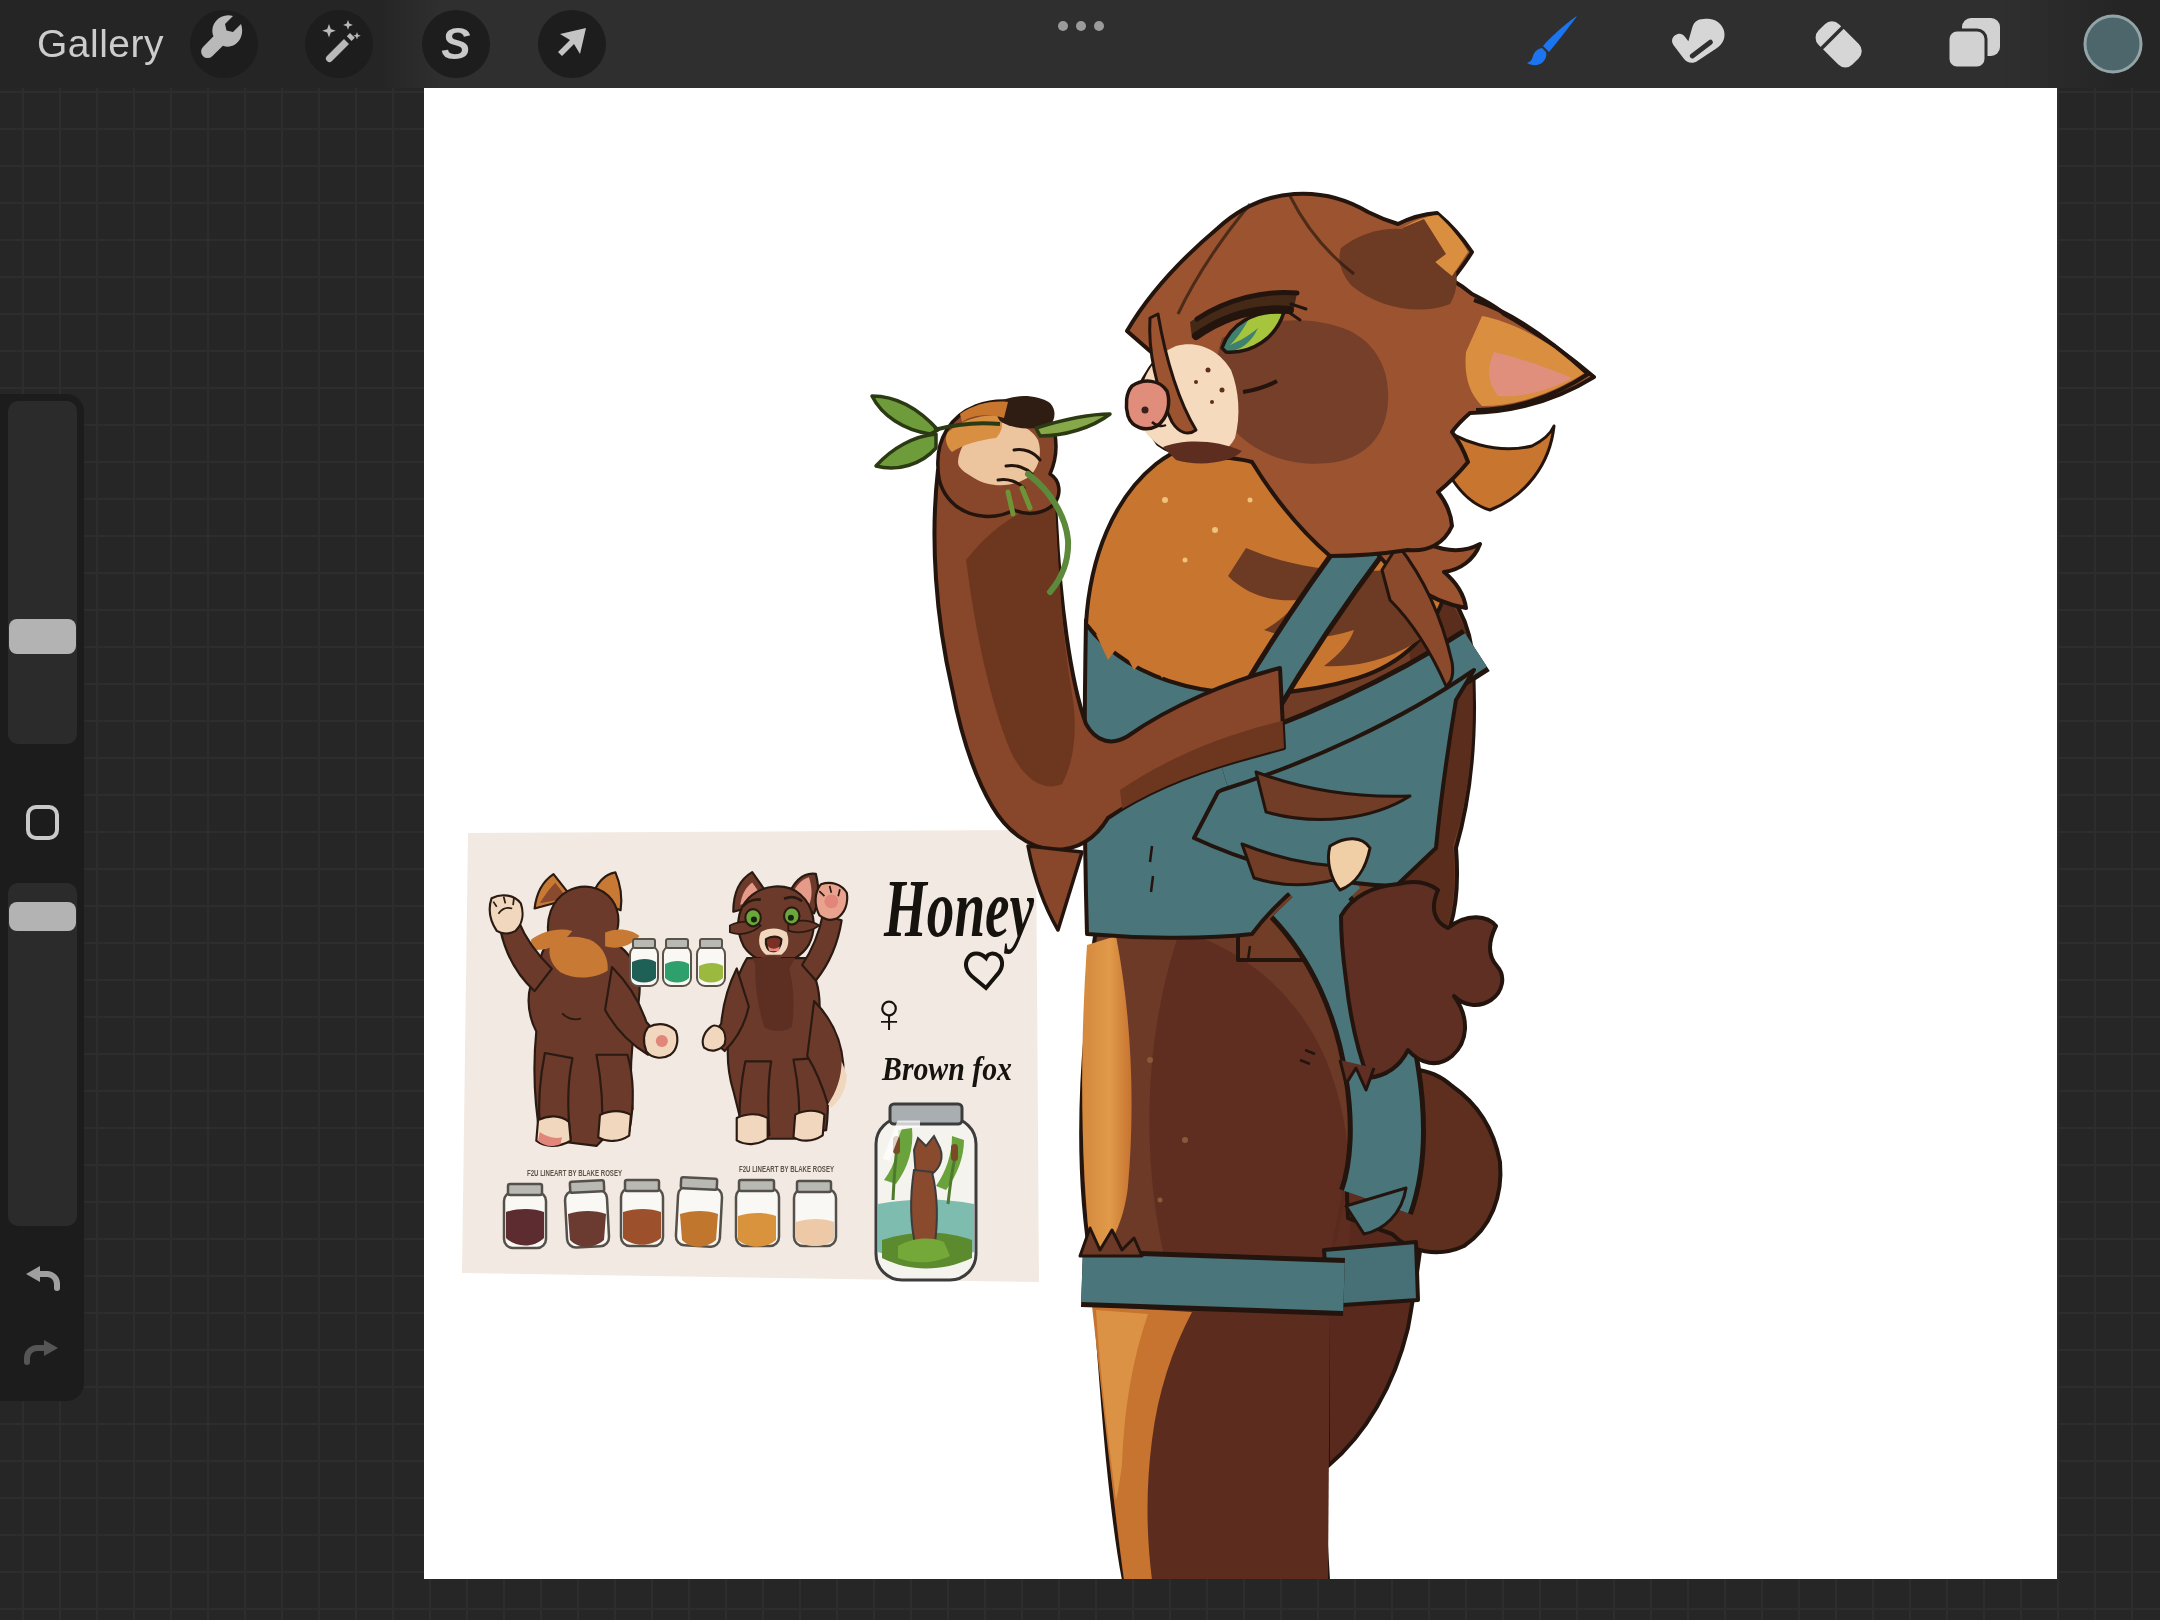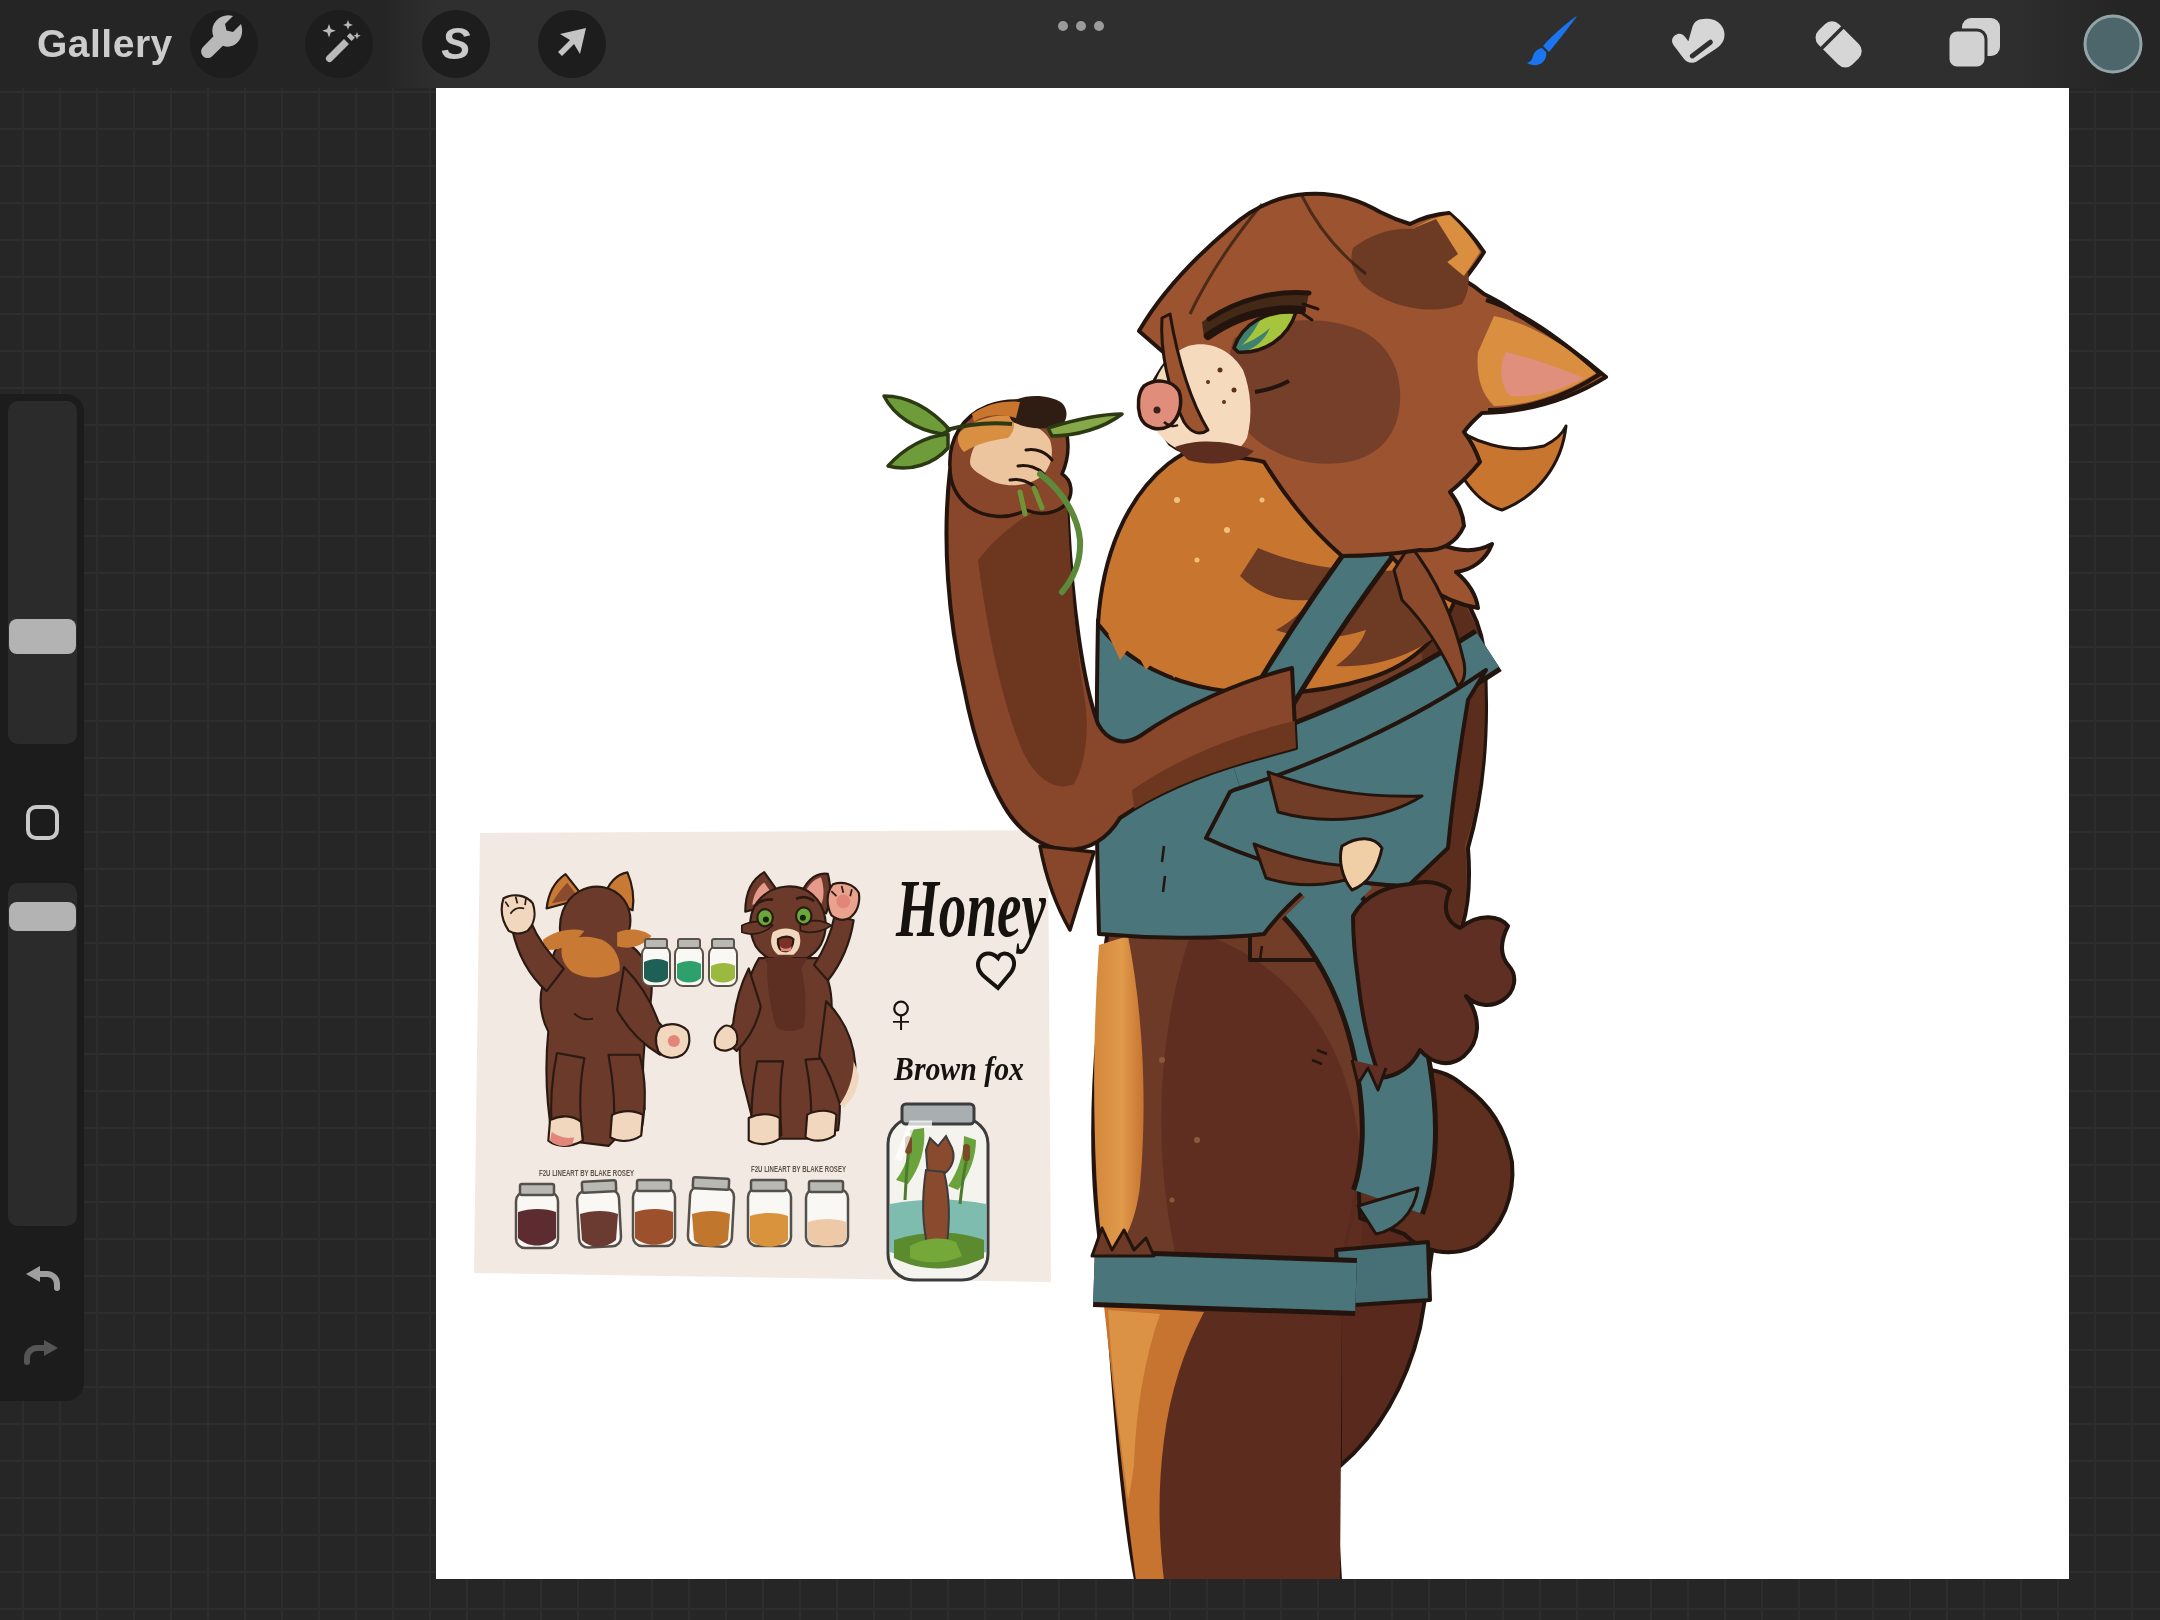--- a/index.html
+++ b/index.html
@@ -6,25 +6,25 @@
   #app{position:relative;width:2160px;height:1620px;overflow:hidden;
        font-family:"Liberation Sans",sans-serif;background:#262626;}
   
   #bg{position:absolute;left:0;top:88px;width:2160px;height:1532px;
       background-color:#262626;
       background-image:linear-gradient(#2d2d2d 2px,transparent 2px),
                        linear-gradient(90deg,#2d2d2d 2px,transparent 2px);
       background-size:37px 37px;background-position:22px 3px;}
   
   #canvas{position:absolute;left:424px;top:88px;width:1633px;height:1491px;
-          background:#ffffff;overflow:hidden;margin-left:12px;}
+          background:#ffffff;overflow:hidden;}
   
   #topbar{position:absolute;left:0;top:0;width:2160px;height:88px;
           background:linear-gradient(90deg,#252525 0px,#252525 380px,#2e2f2e 440px,#2e2f2e 2000px,#252525 2120px);}
-  .tbtxt{position:absolute;left:37px;top:22px;color:#cccccc;font-size:39px;letter-spacing:0.5px;font-weight:bold;}
+  .tbtxt{position:absolute;left:37px;top:22px;color:#cccccc;font-size:39px;letter-spacing:0.5px;}
   .circbtn{position:absolute;top:10px;width:68px;height:68px;border-radius:50%;background:#1d1d1d;}
   #topbar svg{position:absolute;}
   
   #sidebar{position:absolute;left:0;top:394px;width:84px;height:1007px;
            background:#1c1c1c;border-radius:0 18px 18px 0;}
   .track{position:absolute;left:8px;width:69px;background:#2b2b2b;border-radius:10px;}
   .handle{position:absolute;left:9px;width:67px;background:#b3b3b3;border-radius:8px;}
   #sqbtn{position:absolute;left:26px;top:805px;width:33px;height:35px;border:4px solid #c9c9c9;border-radius:10px;box-sizing:border-box;}
 </style>
 </head>

